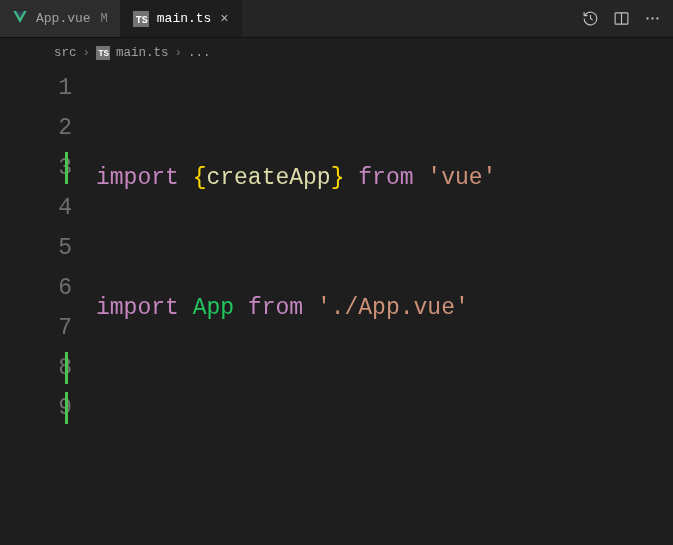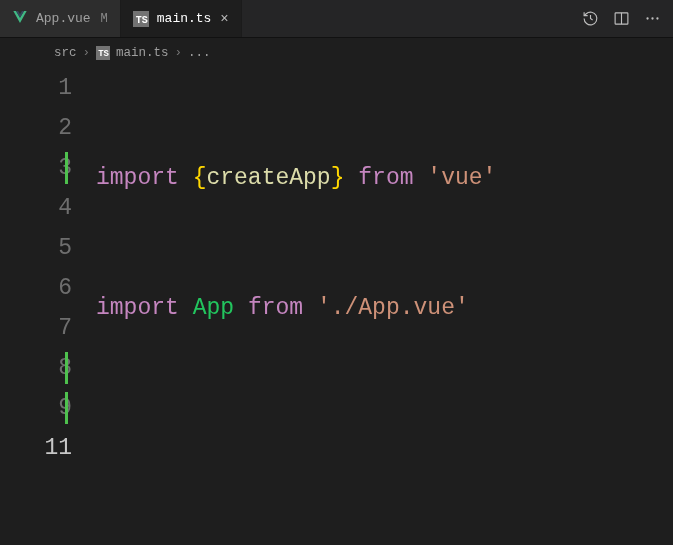--- a/index.html
+++ b/index.html
@@ -162,21 +162,20 @@
   <div class="gutter">
     <div class="ln"><span>1</span></div>
     <div class="ln"><span>2</span></div>
     <div class="ln"><div class="modbar"></div><span>3</span></div>
     <div class="ln"><span>4</span></div>
     <div class="ln"><span>5</span></div>
     <div class="ln"><span>6</span></div>
     <div class="ln"><span>7</span></div>
     <div class="ln"><div class="modbar"></div><span>8</span></div>
     <div class="ln"><div class="modbar"></div><span>9</span></div>
-    <div class="ln current"><span>11</span></div>
   </div>
   <div class="code">
     <div class="line"><span class="tok-kw">import</span> <span class="tok-br">{</span><span class="tok-fn">createApp</span><span class="tok-br">}</span> <span class="tok-kw">from</span> <span class="tok-str">'vue'</span></div>
     <div class="line"><span class="tok-kw">import</span> <span class="tok-var">App</span> <span class="tok-kw">from</span> <span class="tok-str">'./App.vue'</span></div>
     <div class="line"></div>
     
     
     
     
     

